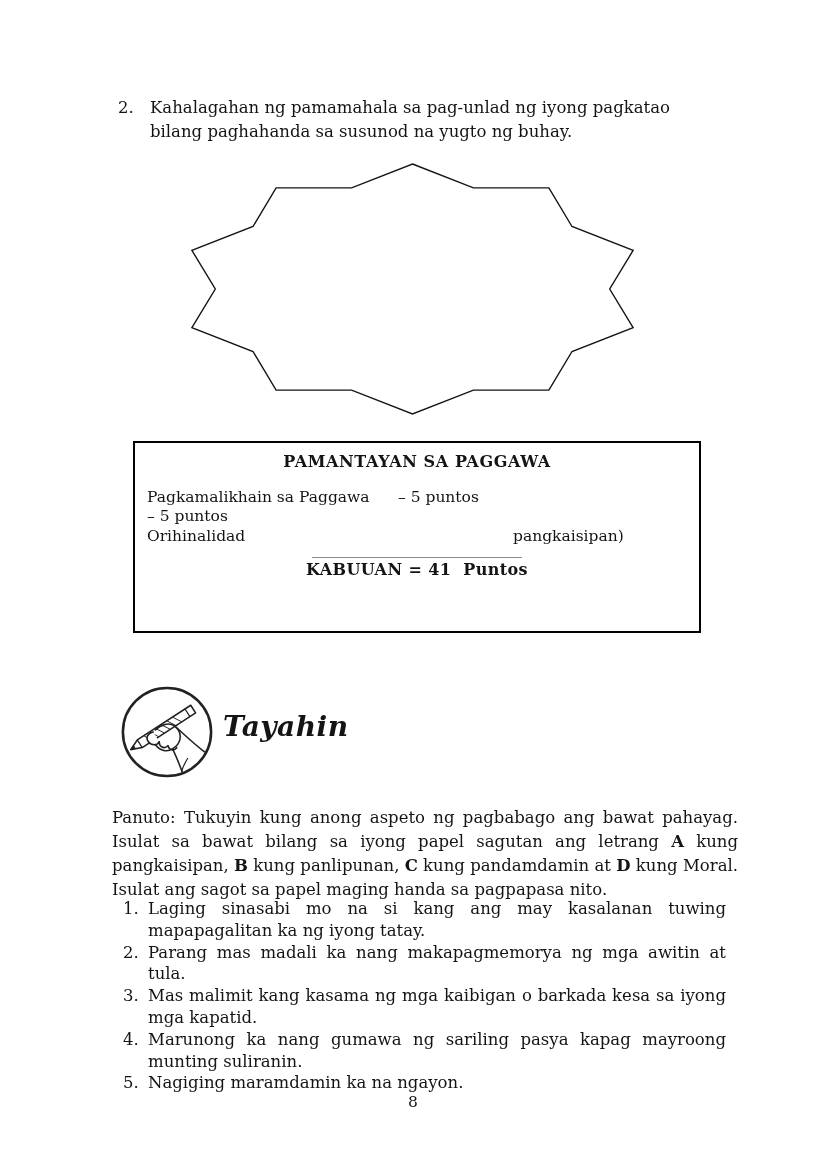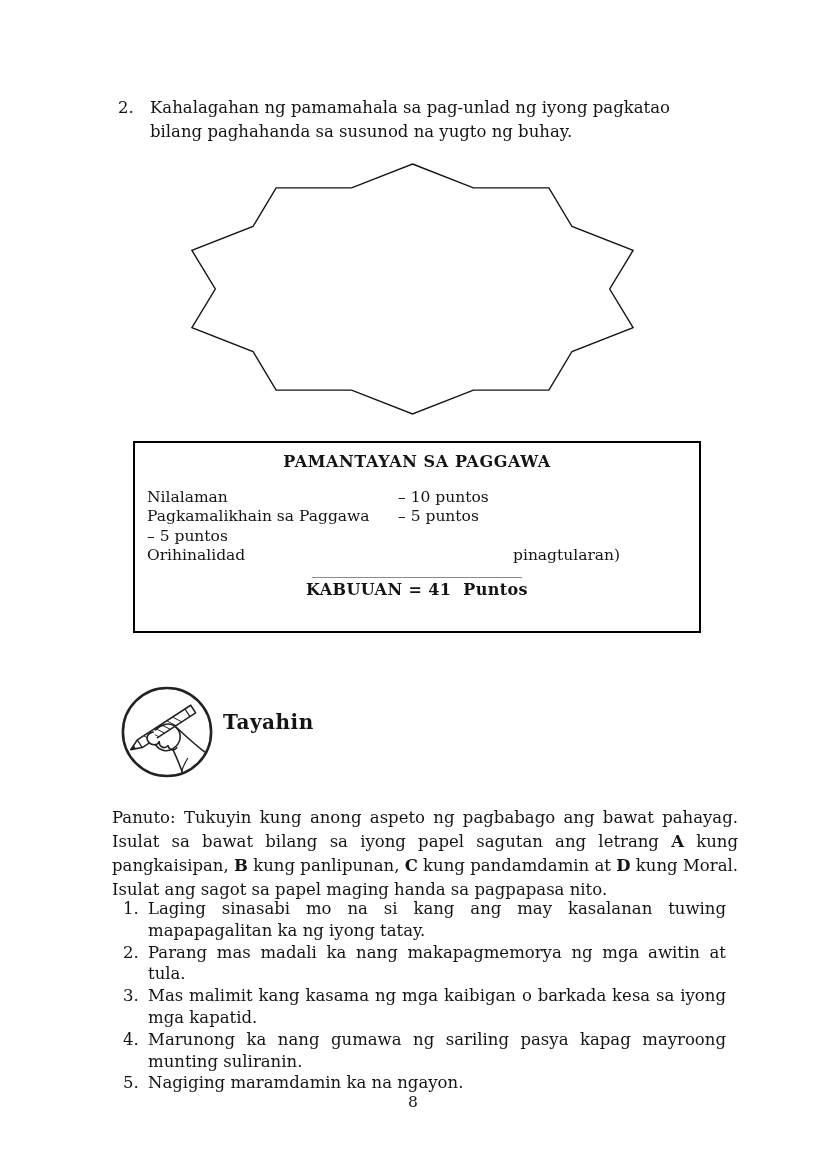--- a/index.html
+++ b/index.html
@@ -38,21 +38,21 @@
   .crit-cont{padding-left:115px;white-space:pre;}
   .total-rule{width:210px;margin:11px auto 0 auto;border-top:1px solid #8a8a8a;height:0;}
   .crit-total{
     margin-top:2px;text-align:center;font-weight:bold;
     font-size:16px;white-space:pre;letter-spacing:0.4px;
   }
   
   .tayahin-icon{position:absolute;left:118px;top:684px;}
   .tayahin-title{
     position:absolute;left:223px;top:710px;
-    font-size:20px;font-weight:bold;letter-spacing:0.5px;
+    font-size:28px;font-weight:bold;font-style:italic;letter-spacing:0.5px;
   }
   
   .instructions{
     position:absolute;left:112px;top:789px;width:626px;
     font-size:16.5px;line-height:24.2px;text-align:justify;
   }
   .instructions .b{font-weight:bold;}
   
   .quiz{
     position:absolute;left:100px;top:898px;width:626px;
@@ -77,44 +77,38 @@
     <div class="txt">Kahalagahan ng pamamahala sa pag-unlad ng iyong pagkatao bilang paghahanda sa susunod na yugto ng buhay.</div>
   </div>
 
   <svg class="star" width="445" height="256" viewBox="0 0 445 256">
     <polygon points="222.5,3 283.4,26.9 358.9,26.9 382,65.5 443.1,89.4 419.7,128 443.1,166.6 382,190.5 358.9,229.1 283.4,229.1 222.5,253 161.6,229.1 86.1,229.1 63,190.5 1.9,166.6 25.3,128 1.9,89.4 63,65.5 86.1,26.9 161.6,26.9" fill="none" stroke="#141414" stroke-width="1.4" stroke-linejoin="miter"></polygon>
   </svg>
 
   <div class="crit-box">
     <div class="crit-title">PAMANTAYAN SA PAGGAWA</div>
     <div class="crit-rows">
-  <div class="crit-row">
-    <div class="crit-label">Nilalaman</div>
-    <div class="crit-value">
-            <div class="crit-line1">– 10 puntos</div>
-          </div>
-  </div>
 
   <div class="crit-row">
     <div class="crit-label">Pagkamalikhain sa Paggawa</div>
     <div class="crit-value">
             <div class="crit-line1">– 5 puntos</div>
           </div>
   </div>
 
   <div class="crit-row">
     <div class="crit-value">
             <div class="crit-line1">– 5 puntos</div>
           </div>
   </div>
 
   <div class="crit-row">
     <div class="crit-label">Orihinalidad</div>
     <div class="crit-value">
-            <div class="crit-cont">pinagtularan)</div>
+            <div class="crit-cont">pangkaisipan)</div>
           </div>
   </div>
 </div>
     <div class="total-rule"></div>
     <div class="crit-total">KABUUAN = 41  Puntos</div>
   </div>
 
   <svg class="tayahin-icon" width="98" height="96" viewBox="0 0 100 96">
     <circle cx="50" cy="48" r="45" fill="none" stroke="#222" stroke-width="2.6"></circle>
 

